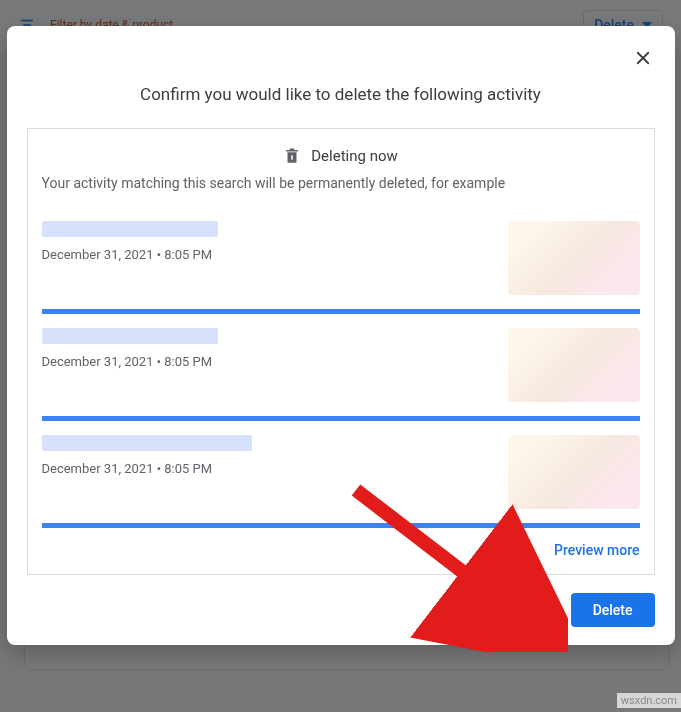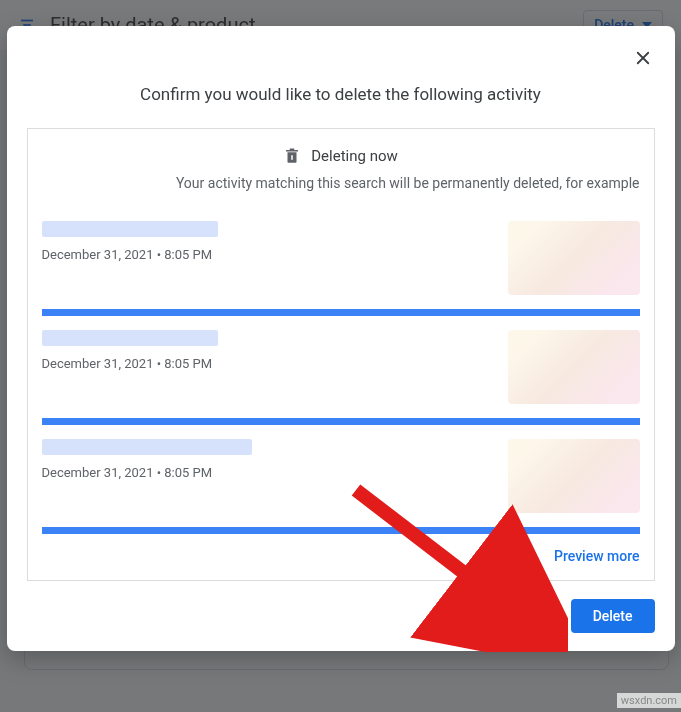--- a/index.html
+++ b/index.html
@@ -11,21 +11,21 @@
       position: relative;
       overflow: hidden;
     }
     .topbar {
       display: flex;
       align-items: center;
       justify-content: space-between;
       padding: 10px 18px;
       background: #fff;
     }
-    .filter-group { display: flex; align-items: center; gap: 14px; color: #404040; font-size: 20px; }
+    .filter-group { display: flex; align-items: center; gap: 14px; color: #c2410c; font-size: 12px; }
     .filter-icon { width: 18px; height: 18px; }
     .delete-chip {
       display: flex; align-items: center; gap: 8px;
       border: 1px solid #dadce0; border-radius: 4px;
       padding: 6px 10px; color: #1a73e8; font-size: 14px; font-weight: 500;
     }
     .chevron { width: 10px; height: 10px; }
     .bg-chip {
       position: absolute; top: 62px; left: 20px;
       background: #e8f0fe; color: #1a73e8; border-radius: 18px;
@@ -61,26 +61,26 @@
     .dialog-title {
       text-align: center; font-size: 17px; color: #3c4043;
       margin: 36px 20px 24px 20px;
     }
     .panel {
       border: 1px solid #dadce0; border-radius: 0;
       padding: 18px 14px 8px 14px;
     }
     .panel-header { display: flex; align-items: center; justify-content: center; gap: 10px; color: #3c4043; font-size: 15px; margin-bottom: 10px; }
     .trash-icon { width: 18px; height: 18px; }
-    .panel-sub { text-align: right; color: #5f6368; font-size: 14px; margin-bottom: 16px; }
+    .panel-sub { text-align: left; color: #5f6368; font-size: 14px; margin-bottom: 16px; }
     .item-row {
       display: flex; justify-content: space-between; align-items: flex-start;
       padding: 14px 0;
     }
-    .item-divider { border-bottom: 7px solid #3b82f6; }
+    .item-divider { border-bottom: 5px solid #3b82f6; }
     .item-left { display: flex; flex-direction: column; gap: 10px; }
     .redact-bar { height: 16px; background: #d6e2fb; border-radius: 2px; }
     .rb-sm { width: 176px; }
     .rb-lg { width: 210px; }
     .timestamp { color: #5f6368; font-size: 13px; }
     .thumb {
       width: 132px; height: 74px; border-radius: 4px;
       background: linear-gradient(135deg, #fdf7ea 15%, #f7e9e0 50%, #fbe7ee 85%);
       filter: blur(0.5px);
     }

